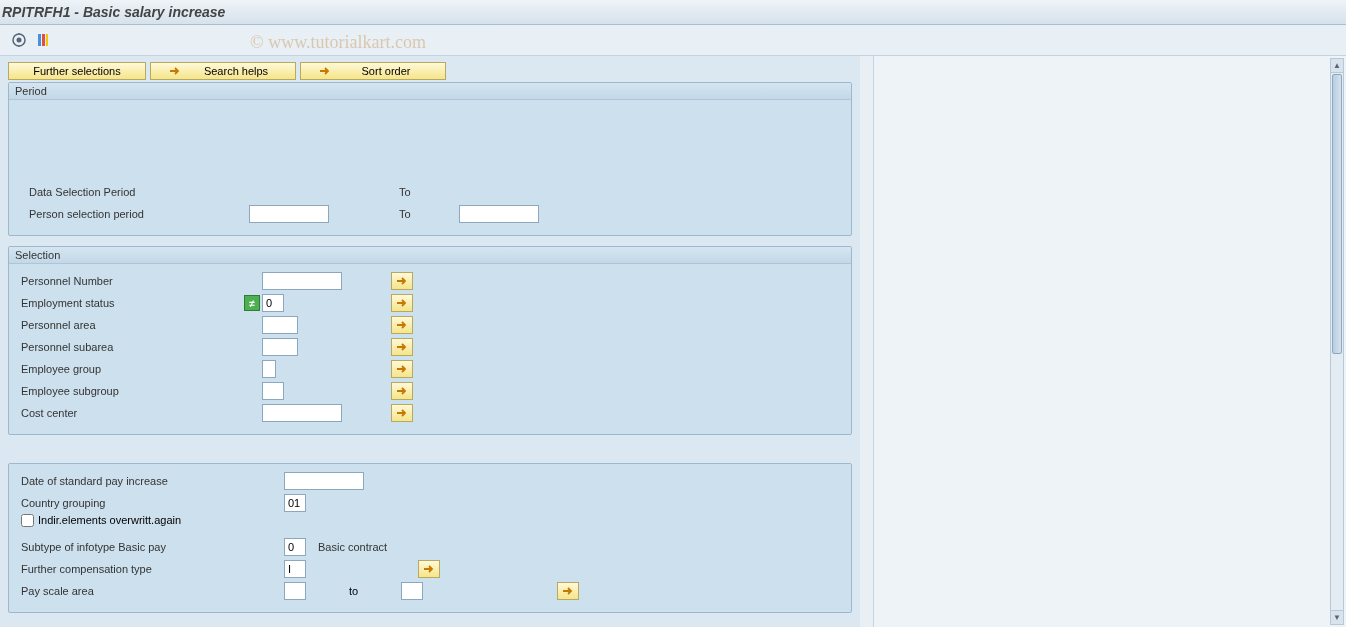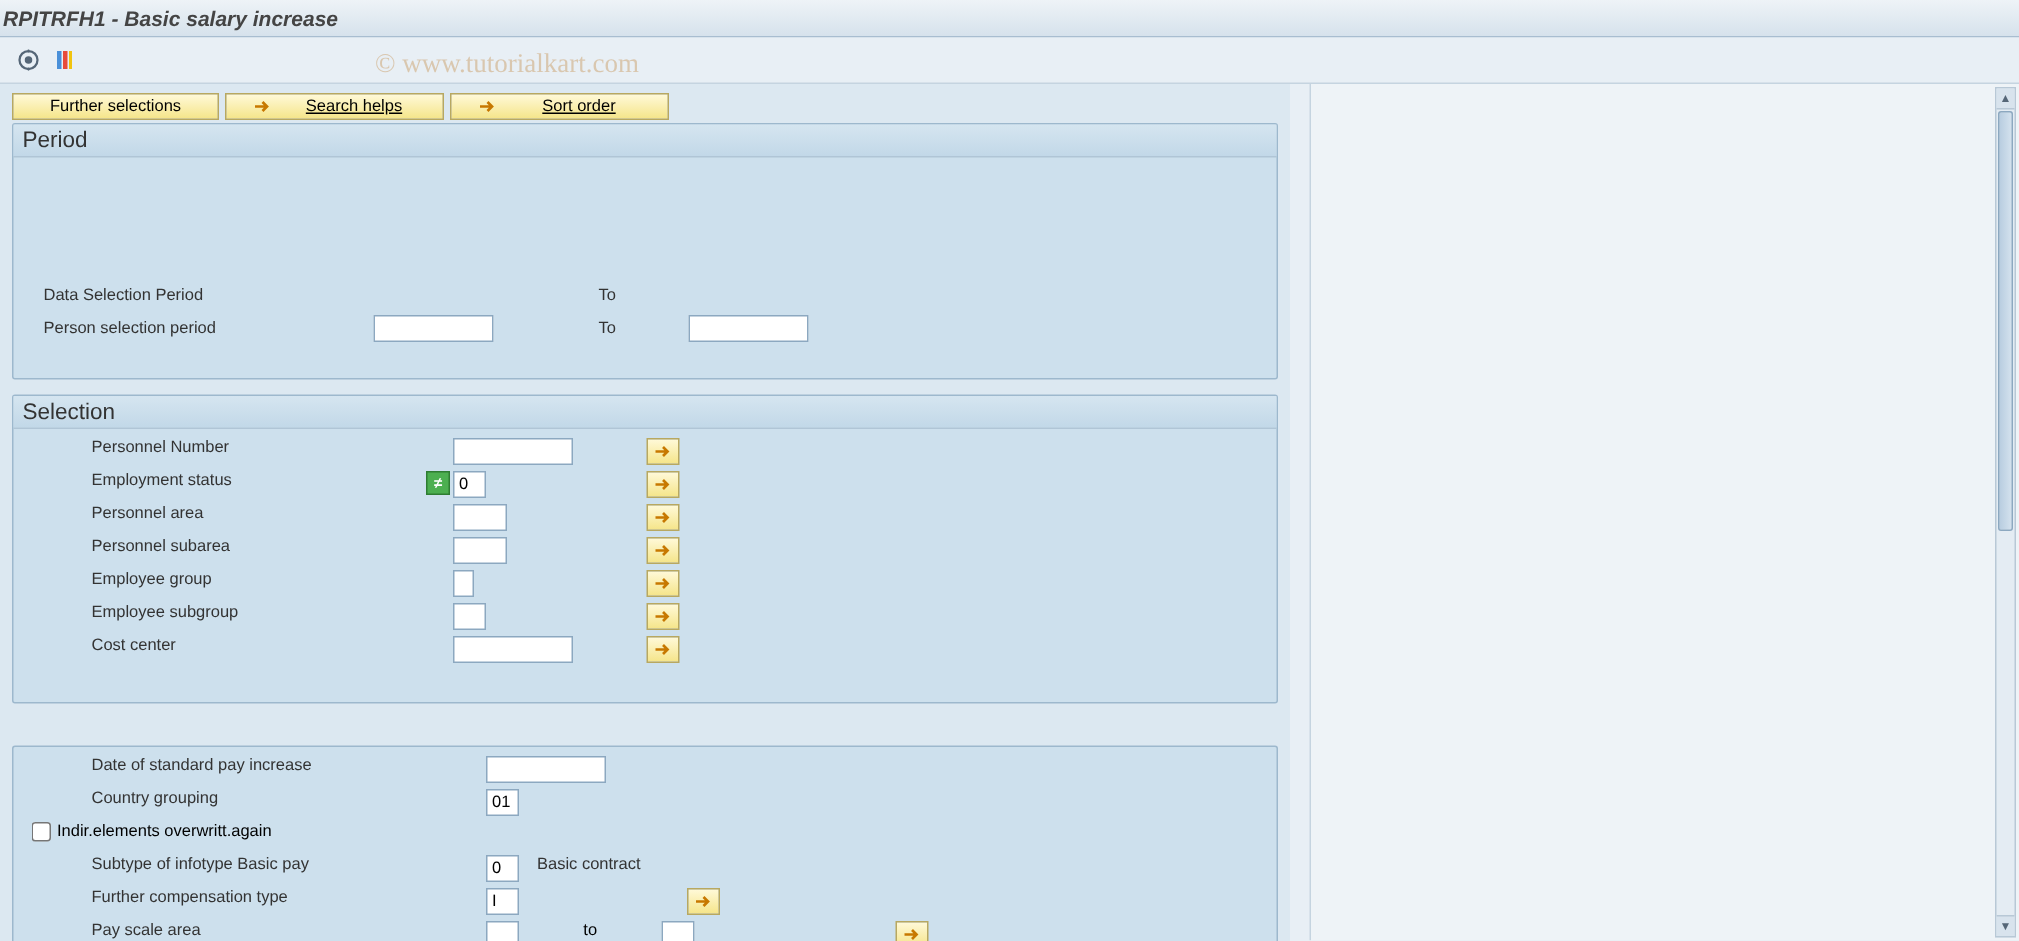--- a/index.html
+++ b/index.html
@@ -106,36 +106,36 @@
       border: 1px solid #b8a860;
       padding: 2px 8px;
       font-size: 11px;
       cursor: pointer;
       display: flex;
       align-items: center;
       gap: 4px;
       min-height: 18px;
     }
     .yellow-btn.wide { min-width: 138px; justify-content: center; }
-    .yellow-btn.with-icon { padding-left: 18px; min-width: 146px; text-decoration: underline; }
+    .yellow-btn.with-icon { padding-left: 18px; min-width: 146px; }
     .group-box {
       border: 1px solid #9db8cd;
       background: #cde0ed;
       margin-bottom: 10px;
       border-radius: 2px;
     }
     .group-header {
       background: linear-gradient(to bottom, #d5e5f0 0%, #c2d8e8 100%);
       padding: 2px 6px;
-      font-size: 15px;
+      font-size: 11px;
       color: #333;
       border-bottom: 1px solid #b0c5d6;
     }
     .group-body {
-      padding: 6px 10px 22px 10px;
+      padding: 6px 10px 10px 10px;
     }
     .form-row {
       display: flex;
       align-items: center;
       min-height: 22px;
       margin-bottom: 0px;
     }
     .form-label {
       width: 230px;
       font-size: 11px;
@@ -166,23 +166,23 @@
       background: linear-gradient(to bottom, #fff9d8 0%, #f5e58a 100%);
       border: 1px solid #b8a860;
       display: inline-flex;
       align-items: center;
       justify-content: center;
       cursor: pointer;
       margin-left: 4px;
     }
     .selection-row {
       display: flex;
+      align-items: center;
       min-height: 22px;
       position: relative;
-      margin-left: 40px;
     }
     .sel-label { width: 225px; font-size: 11px; color: #333; padding-left: 2px; }
     .green-ne {
       display: inline-flex;
       width: 16px;
       height: 16px;
       background: #4caf50;
       border: 1px solid #2e7d32;
       align-items: center;
       justify-content: center;

